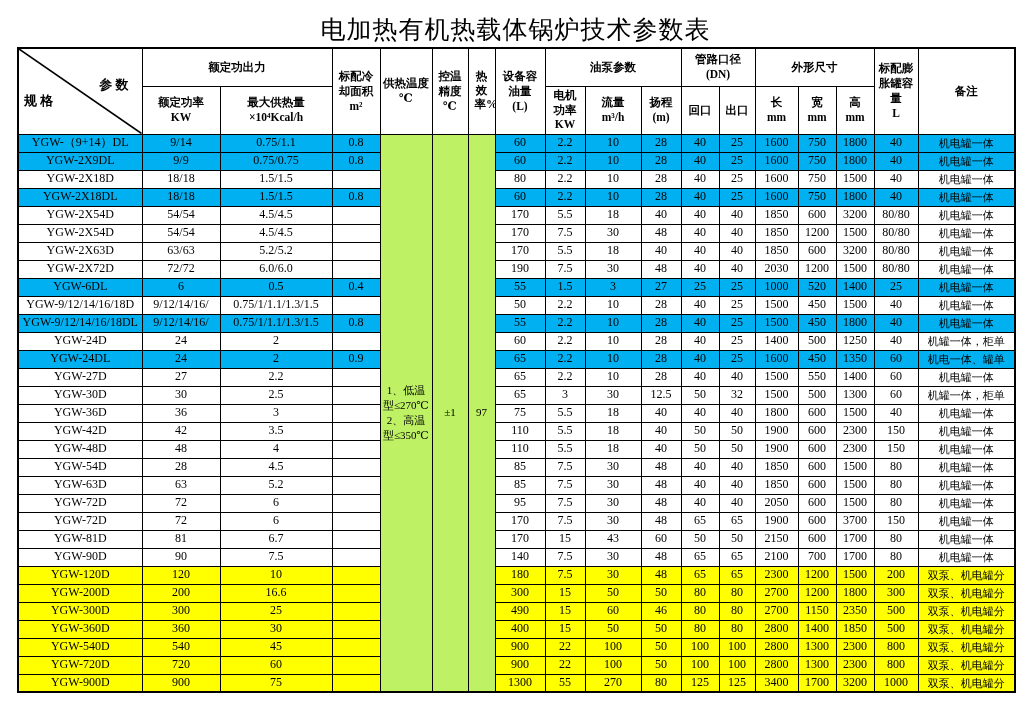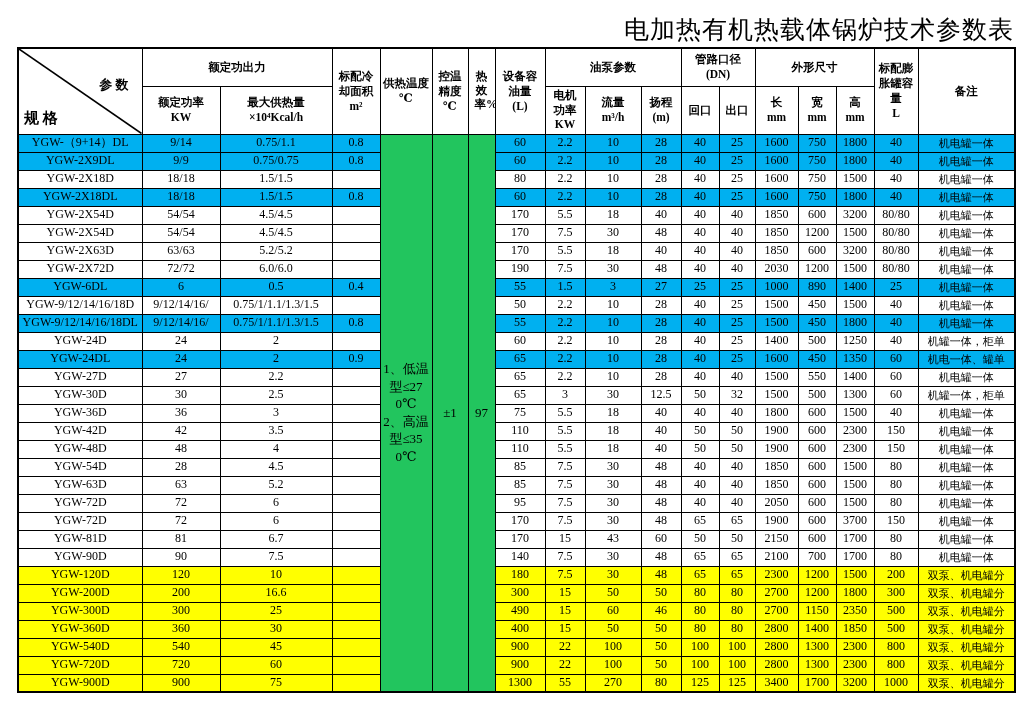--- a/index.html
+++ b/index.html
@@ -1,37 +1,37 @@
 <!DOCTYPE html>
 <html><head>
 <meta charset="utf-8">
 <style>
   *{margin:0;padding:0;box-sizing:border-box}
   html,body{width:1027px;height:719px;background:#fff;overflow:hidden}
   body{font-family:"Liberation Serif","DejaVu Serif",serif;color:#000;position:relative}
-  .title{position:absolute;left:17px;top:13px;width:997px;text-align:right;font-size:25px;letter-spacing:1px;white-space:nowrap}
+  .title{position:absolute;left:17px;top:13px;width:997px;text-align:center;font-size:25px;letter-spacing:1px;white-space:nowrap}
   table.params{position:absolute;left:17px;top:47px;width:997px;border-collapse:collapse;table-layout:fixed;border:2px solid #000}
   th,td{border:1px solid #000;text-align:center;vertical-align:middle;overflow:hidden;padding:0 1px}
   thead th{font-weight:bold;font-size:11.5px;line-height:1.3;word-break:break-all}
   thead tr.h1{height:38px}
   thead tr.h2{height:48px}
   tbody tr{height:18px}
   tbody td{font-size:12px;line-height:1.1;white-space:nowrap}
   td.note-cell{font-size:11px}
   .blk{display:block}
   .w2{display:inline-block;width:24px;word-break:break-all}
   .w3{display:inline-block;width:35px;word-break:break-all}
   .vtext{display:inline-block;width:14px;word-break:break-all;line-height:1.2}
   .corner{position:relative;padding:0}
   .corner svg{position:absolute;left:0;top:0;width:100%;height:100%;display:block}
   .corner-param{position:absolute;top:28px;right:13px;font-size:13px;font-weight:bold;white-space:nowrap}
-  .corner-spec{position:absolute;top:60px;left:5px;font-size:15px;font-weight:bold;white-space:nowrap}
+  .corner-spec{position:absolute;top:44px;left:5px;font-size:13px;font-weight:bold;white-space:nowrap}
   .row-blue td{background:#00B0F0}
   .row-yellow td{background:#FFFF00}
-  tbody td.merged{background:#22c55e;white-space:normal;word-break:break-all;font-size:13px;line-height:1.35}
+  tbody td.merged{background:#bef264;white-space:normal;word-break:break-all;font-size:11px;line-height:1.35}
 </style>
 </head>
 <body>
 
 <div class="title">电加热有机热载体锅炉技术参数表</div>
 
 <table class="params">
   <colgroup>
     <col style="width:124px">
       <col style="width:78px">
@@ -264,21 +264,21 @@
     <td>6</td>
     <td>0.5</td>
     <td>0.4</td>
     <td>55</td>
     <td>1.5</td>
     <td>3</td>
     <td>27</td>
     <td>25</td>
     <td>25</td>
     <td>1000</td>
-    <td>890</td>
+    <td>520</td>
     <td>1400</td>
     <td>25</td>
     <td class="note-cell">机电罐一体</td>
   </tr>
       <tr class="row-white">
     <td>YGW-9/12/14/16/18D</td>
     <td>9/12/14/16/</td>
     <td>0.75/1/1.1/1.3/1.5</td>
     <td></td>
     <td>50</td>

